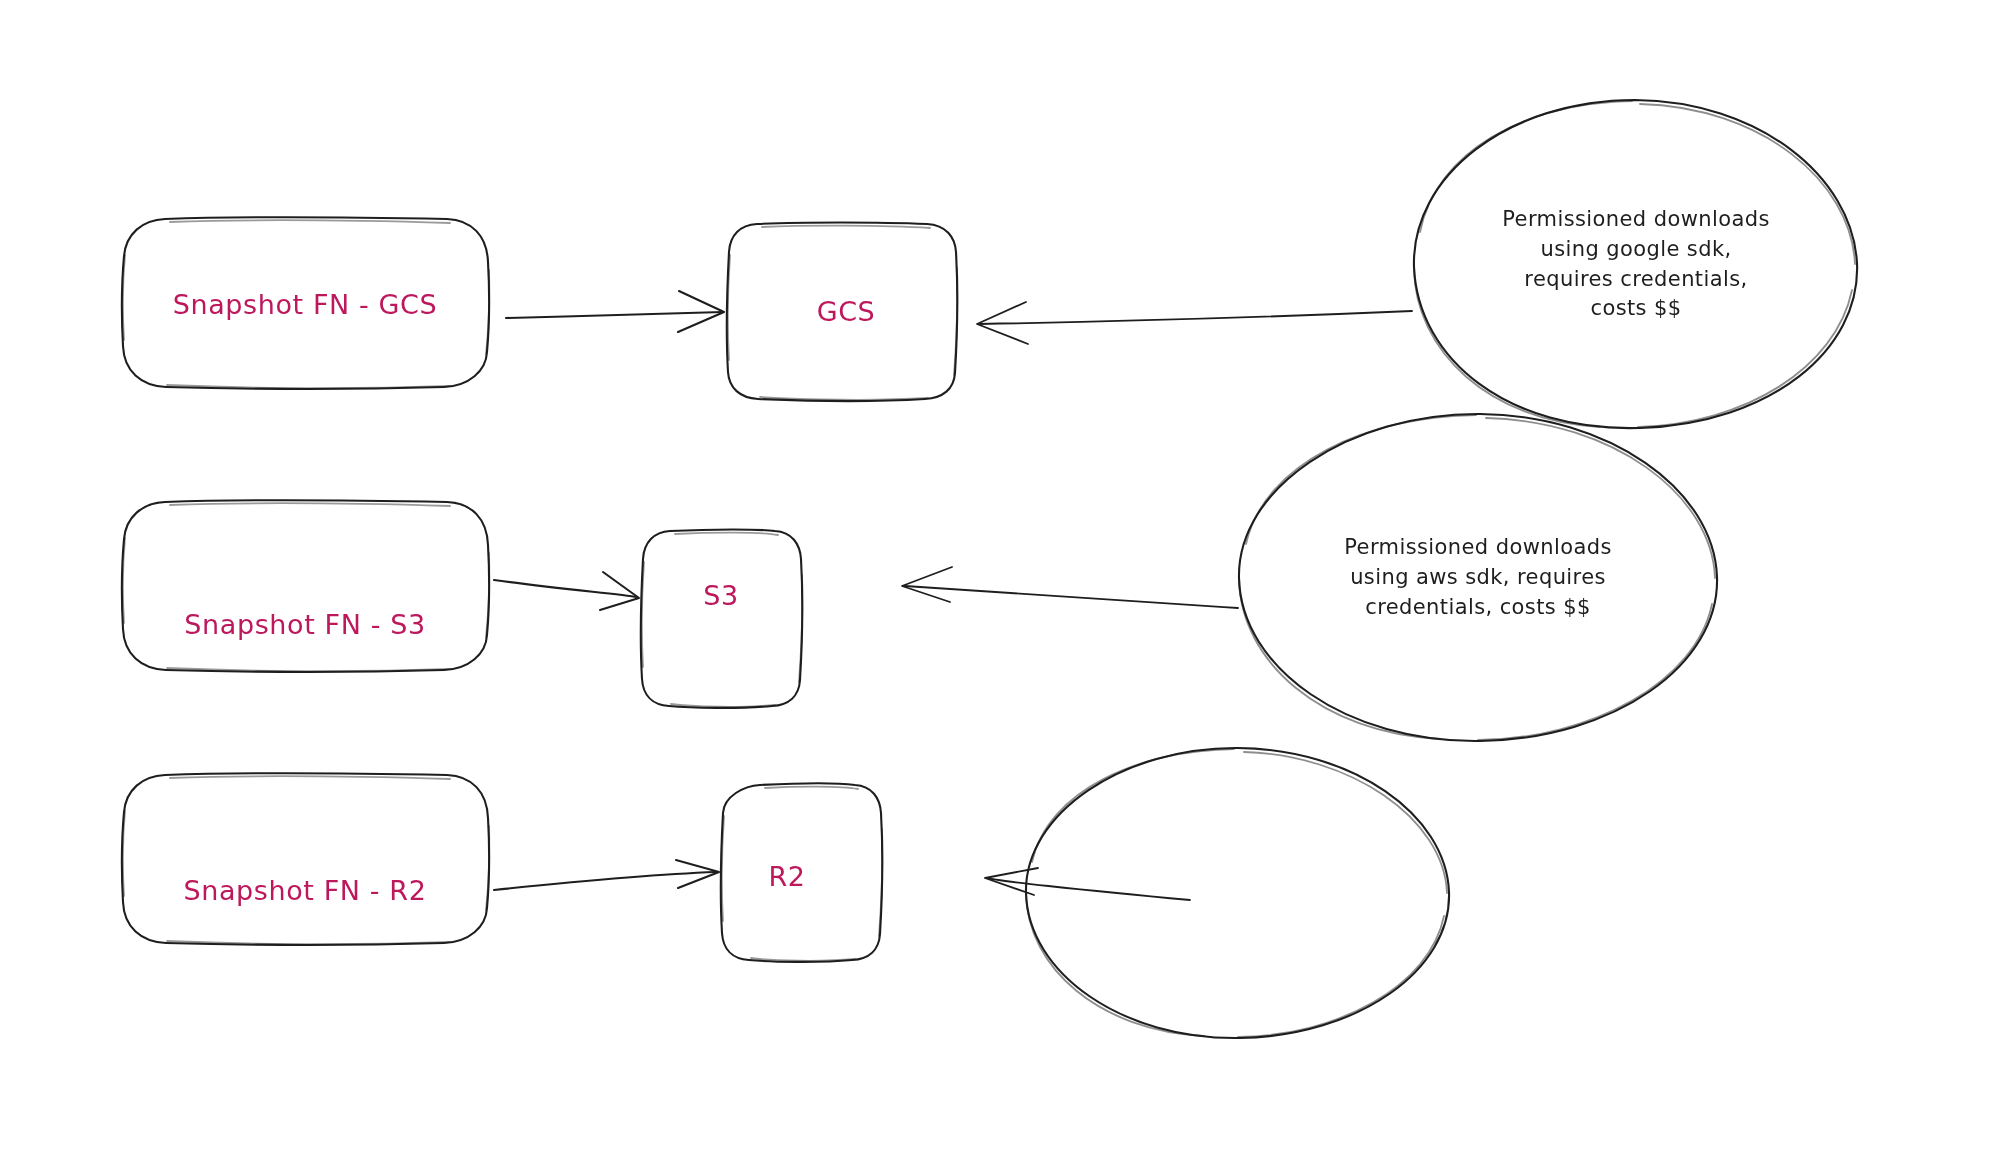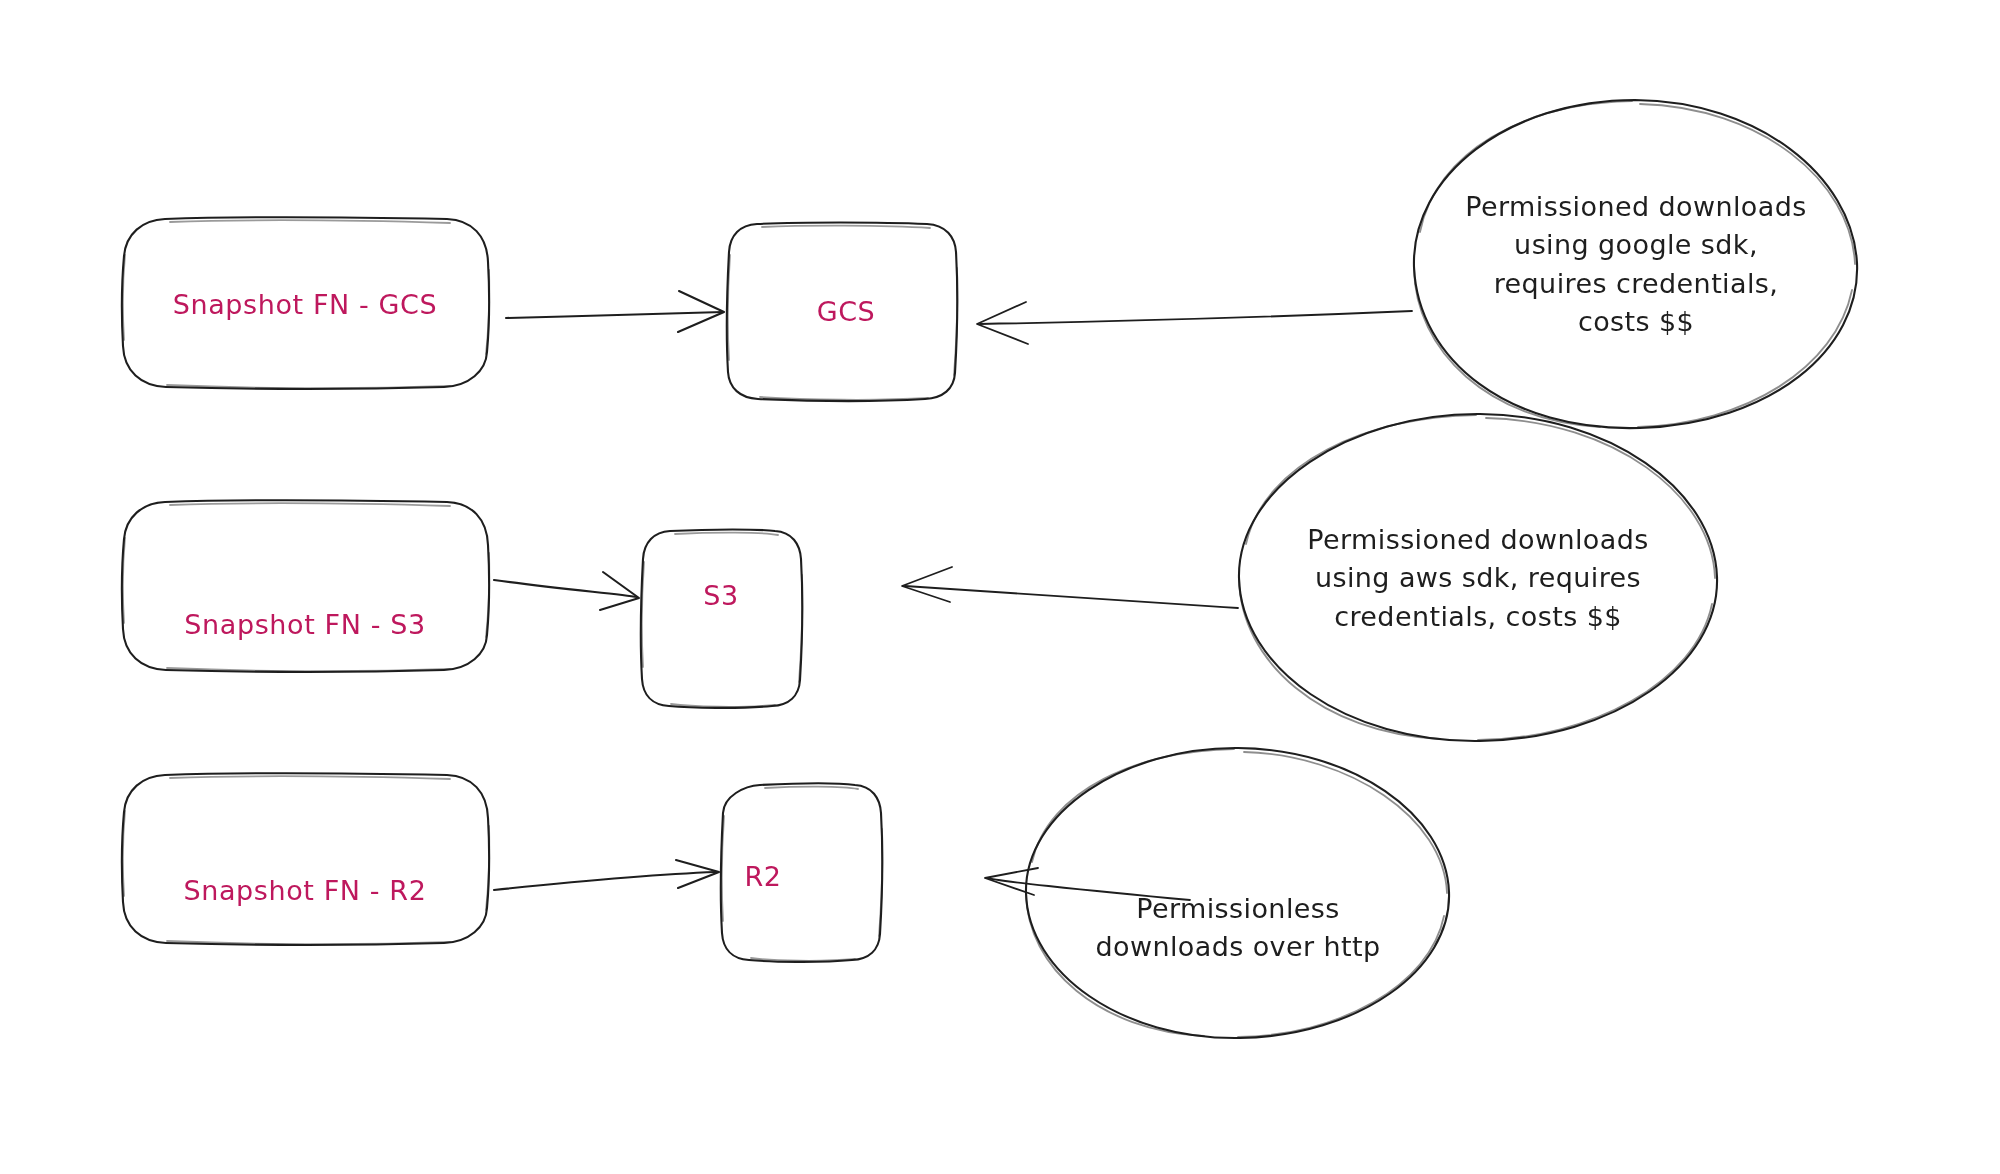--- a/index.html
+++ b/index.html
@@ -45,21 +45,21 @@
     letter-spacing: 0.6px;
     white-space: pre;
     transform: translate(-50%, -50%);
     pointer-events: none;
   }
   .bubble-label {
     position: absolute;
     text-align: center;
     color: #1e1e1e;
     font-family: "DejaVu Sans", sans-serif;
-    font-size: 27px;
+    font-size: 21px;
     line-height: 1.42;
     letter-spacing: 0.4px;
     white-space: pre-line;
     transform: translate(-50%, -50%);
     pointer-events: none;
   }
   .hit {
     position: absolute;
     cursor: pointer;
   }
@@ -190,24 +190,22 @@
   <div class="node-label" style="left:305px; top:588px;margin-top:36px;">Snapshot FN - S3</div>
 
   <div class="node-label" style="left:721px; top:595px;">S3</div>
 
   <div class="bubble-label" style="left:1478px; top:578px;">Permissioned downloads
 using aws sdk, requires
 credentials, costs $$</div>
 
   <div class="node-label" style="left:305px; top:880px;margin-top:10px;">Snapshot FN - R2</div>
 
-  <div class="node-label" style="left:763px; top:876px;">R2</div>
-
-  <div class="bubble-label" style="left:1238px; top:928px;">Permissionless
-downloads over http</div>
+  <div class="node-label" style="left:787px; top:876px;">R2</div>
+
 
   <div class="hit" style="left:123px; top:218px; width:366px; height:170px;"></div>
   <div class="hit" style="left:727px; top:222px; width:230px; height:178px;"></div>
   <div class="hit" style="left:1412px; top:99px; width:447px; height:331px;"></div>
 
   <div class="hit" style="left:123px; top:501px; width:366px; height:170px;"></div>
   <div class="hit" style="left:641px; top:529px; width:161px; height:178px;"></div>
   <div class="hit" style="left:1237px; top:413px; width:482px; height:329px;"></div>
 
   <div class="hit" style="left:123px; top:774px; width:366px; height:170px;"></div>

